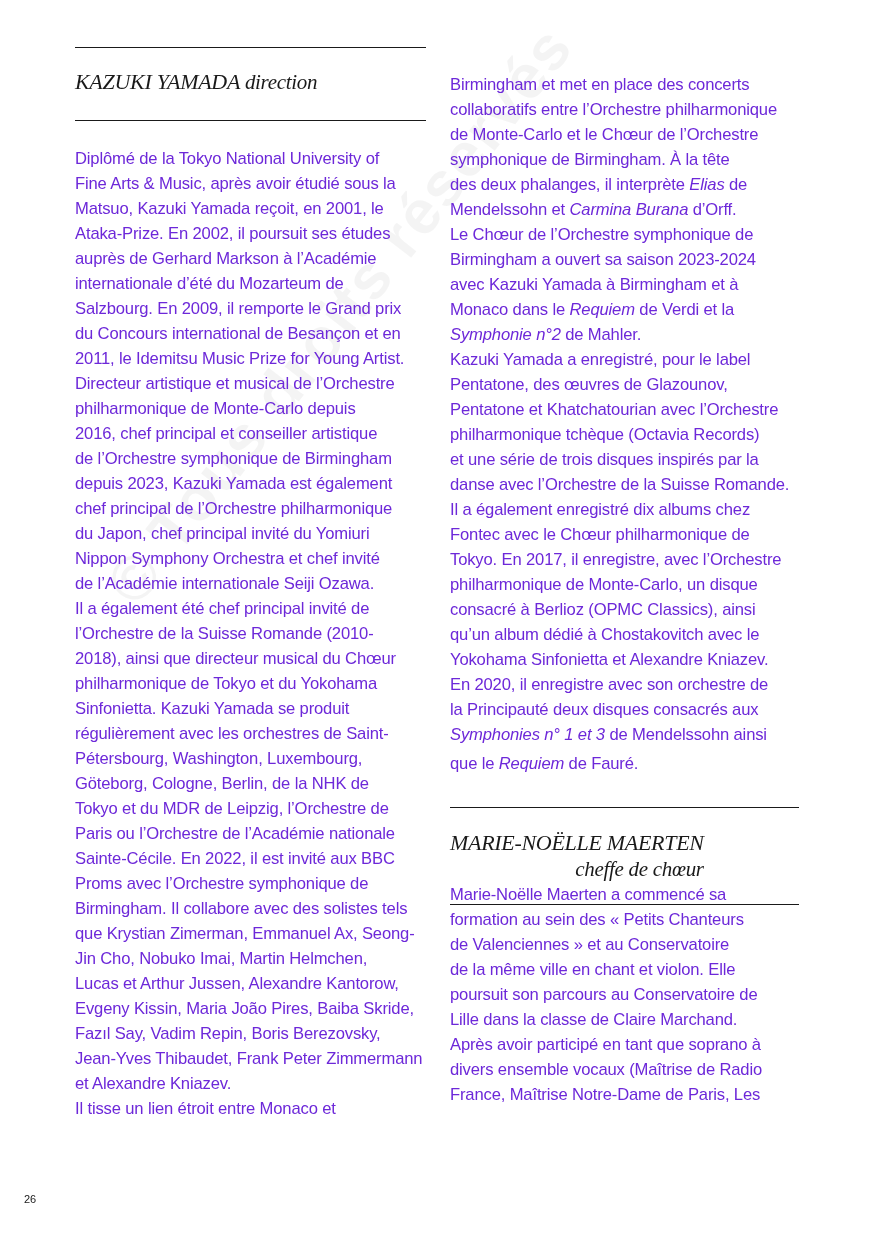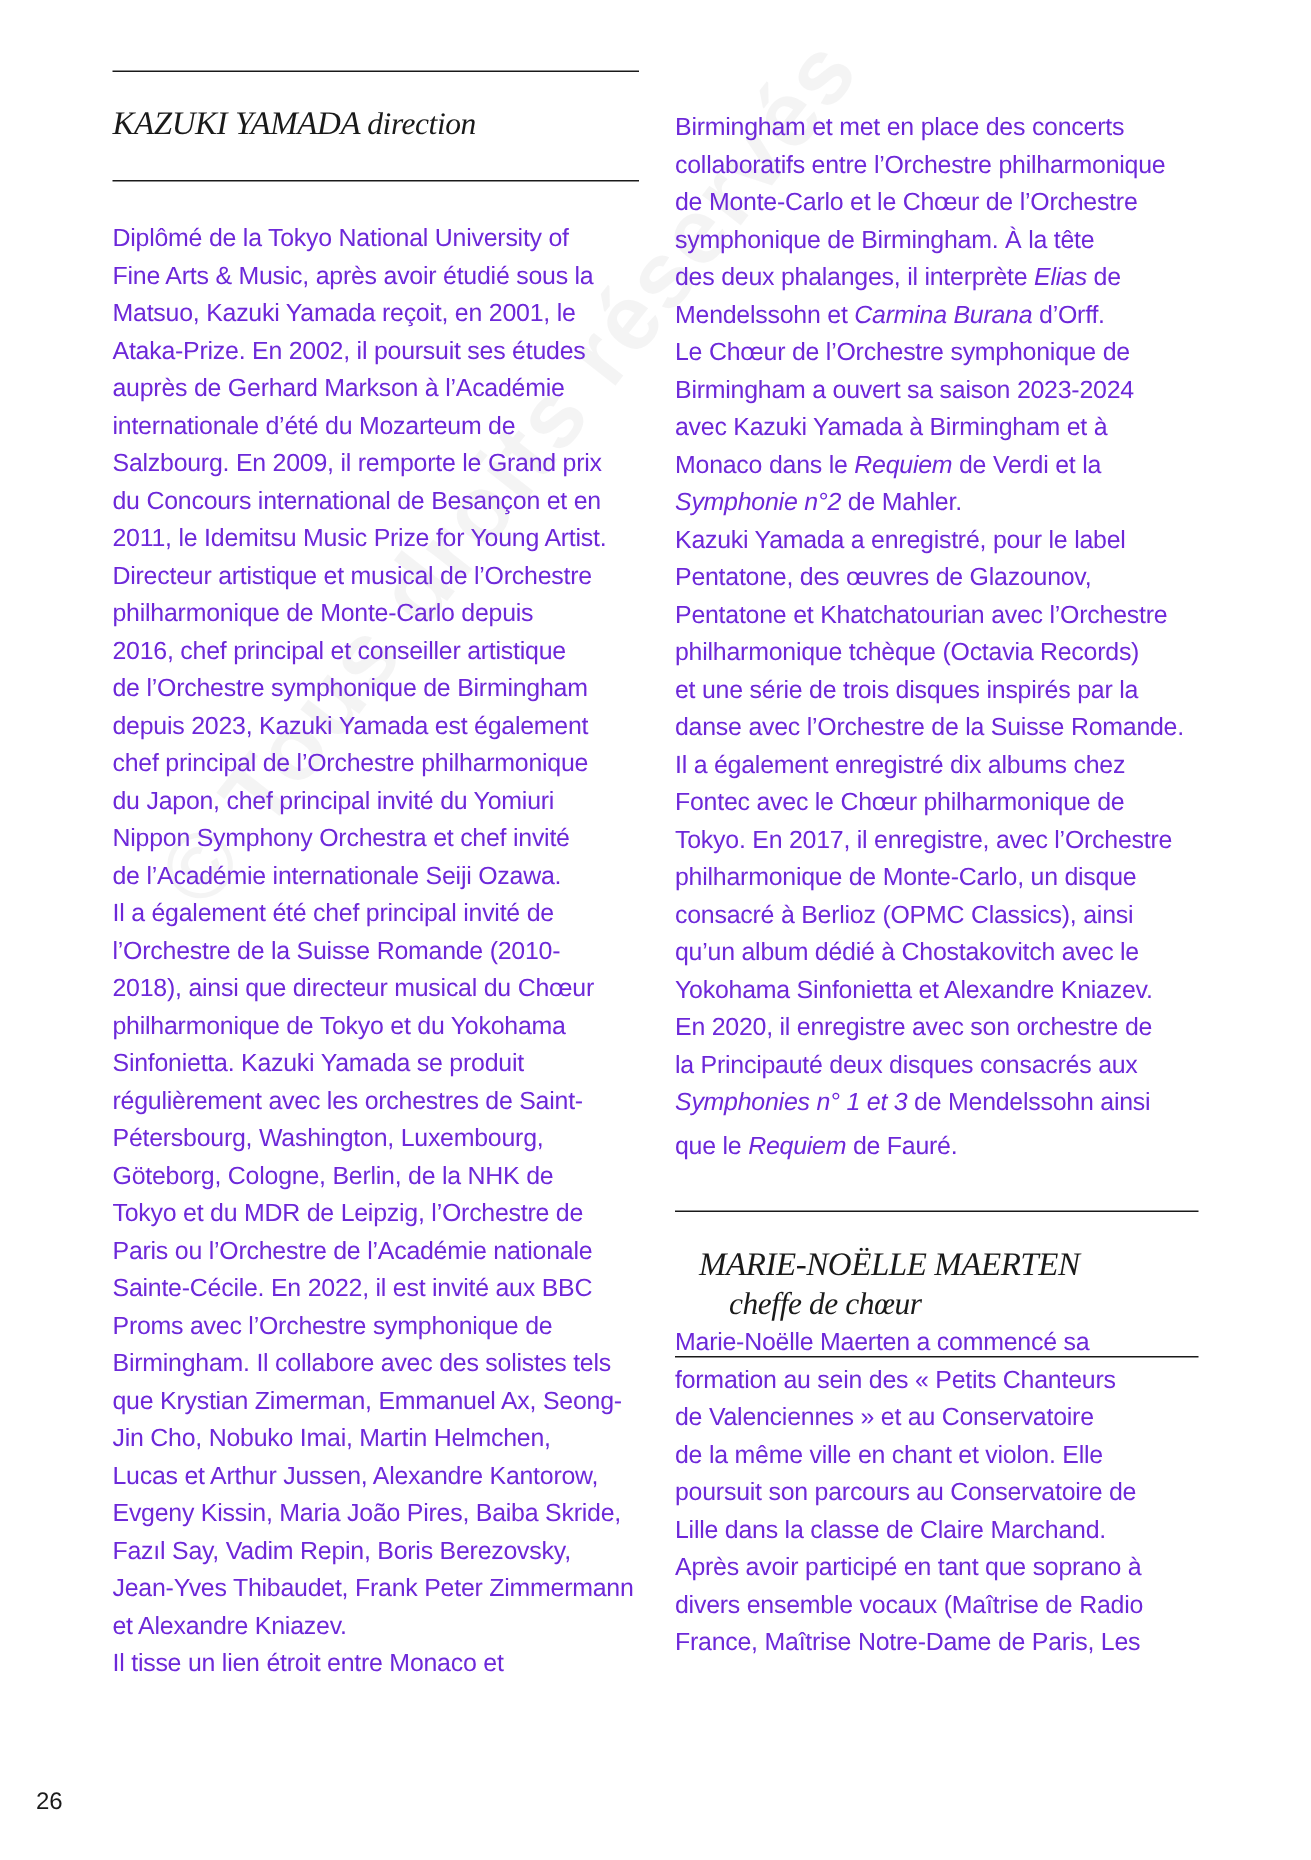--- a/index.html
+++ b/index.html
@@ -14,33 +14,33 @@
     .rule { position: absolute; height: 0; border-top: 1.6px solid #1a1a1a; }
     .heading {
       position: absolute;
       font-family: "Liberation Serif", serif;
       font-style: italic;
       font-size: 22px;
       letter-spacing: -0.3px;
       line-height: 26px;
       color: #1a1a1a;
     }
-    .heading .role { font-size: 21px; }
+    .heading .role { font-size: 21px; text-align: right; }
     .body-text {
       position: absolute;
       font-size: 16.6px;
       line-height: 25px;
       letter-spacing: -0.15px;
       color: #6d28d9;
     }
     .body-text .line { display: block; white-space: nowrap; }
     .body-text em { font-style: italic; }
     .page-number {
       position: absolute; left: 24px; top: 1193px;
-      font-size: 16px; color: #1a1a1a;
+      font-size: 11px; color: #1a1a1a;
     }
     .watermark {
       position: absolute; left: 120px; top: 560px;
       transform: rotate(-52deg);
       transform-origin: left center;
       font-size: 62px;
       font-weight: bold;
       color: rgba(0,0,0,0.045);
       white-space: nowrap;
       pointer-events: none;
@@ -128,21 +128,21 @@
       <span class="line"><span>consacré à Berlioz (OPMC Classics), ainsi</span></span>
       <span class="line"><span>qu’un album dédié à Chostakovitch avec le</span></span>
       <span class="line"><span>Yokohama Sinfonietta et Alexandre Kniazev.</span></span>
       <span class="line"><span>En 2020, il enregistre avec son orchestre de</span></span>
       <span class="line"><span>la Principauté deux disques consacrés aux</span></span>
       <span class="line"><em>Symphonies n° 1 et 3</em><span> de Mendelssohn ainsi</span></span>
       <span class="line" style="margin-top: 4px;"><span>que le </span><em>Requiem</em><span> de Fauré.</span></span>
     </div>
 
   <div class="rule" style="left:0; top:807px; width:349px;"></div>
-  <div class="heading" style="left:16px; top:830px;">
+  <div class="heading" style="left:0; top:830px;">
     <span style="display:block;">MARIE-NOËLLE MAERTEN</span>
     <span class="role" style="display:block;margin-left:20px;">cheffe de chœur</span>
   </div>
   <div class="rule" style="left:0; top:904px; width:349px;"></div>
   <div class="body-text" id="maerten-body" style="left:0; top:882px; width:352px;">
       <span class="line">Marie-Noëlle Maerten a commencé sa</span>
       <span class="line">formation au sein des « Petits Chanteurs</span>
       <span class="line">de Valenciennes » et au Conservatoire</span>
       <span class="line">de la même ville en chant et violon. Elle</span>
       <span class="line">poursuit son parcours au Conservatoire de</span>

